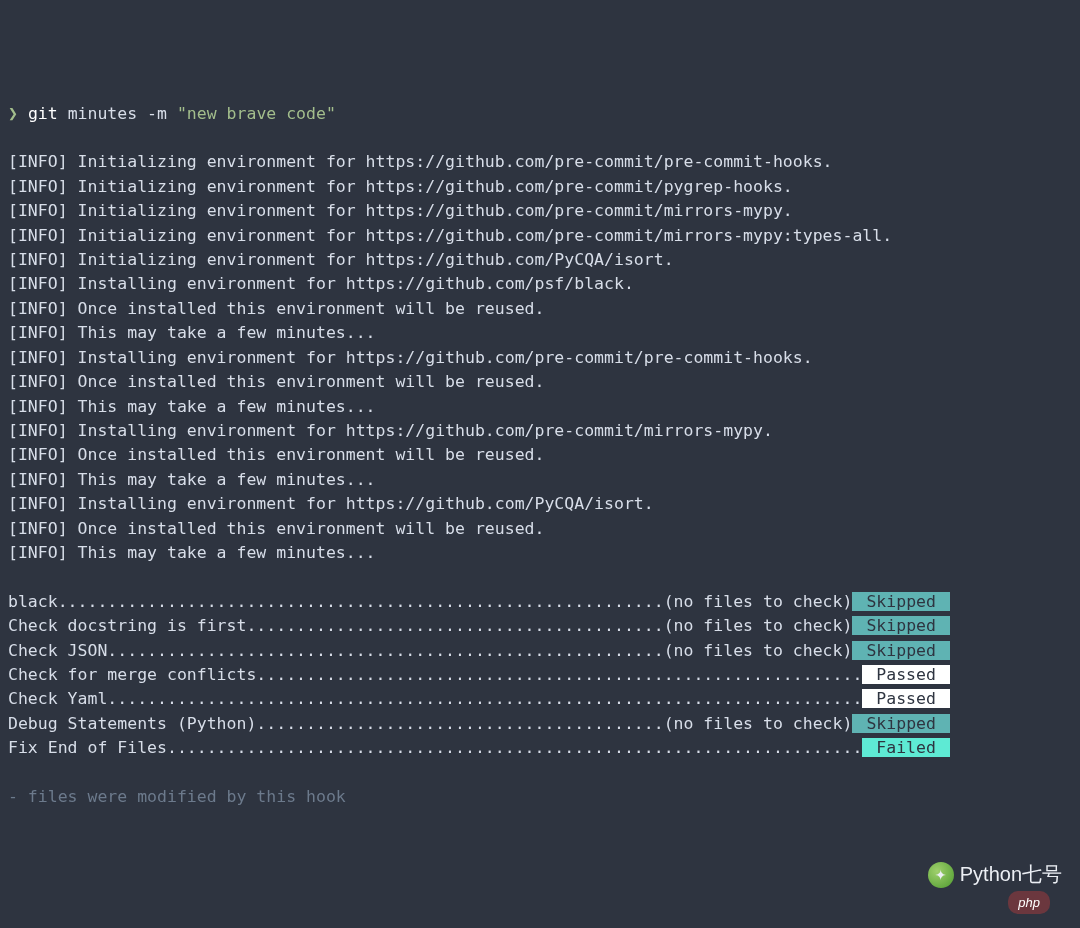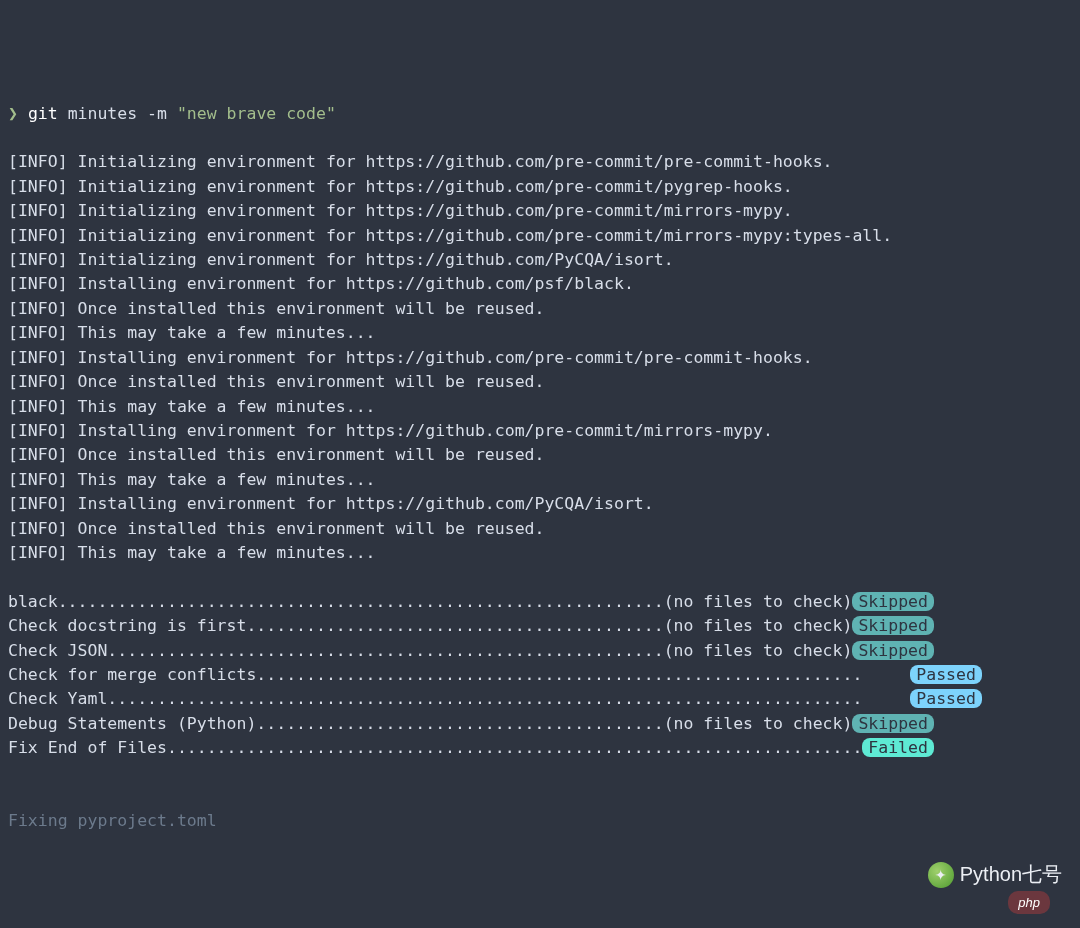--- a/index.html
+++ b/index.html
@@ -15,23 +15,23 @@
     padding: 4px 8px;
     position: relative;
     border-radius: 8px;
     white-space: pre;
   }
   .prompt-chevron { color: #a3be8c; }
   .cmd-git { color: #ffffff; }
   .cmd-arg { color: #d8dee9; }
   .cmd-str { color: #a3be8c; }
   .dim { color: #6c7a8c; }
-  .status { color: #2e3440; padding: 0 6px; border-radius: 8px; }
+  .status { color: #2e3440; padding: 0 14px; }
   .status.skipped { background: #5fb3b3; }
-  .status.passed { background: #7dd3fc; margin-left: 48px; }
+  .status.passed { background: #ffffff; }
   .status.failed { background: #5eead4; }
   .hook-line { display: block; }
   .watermark {
     position: absolute;
     right: 18px;
     bottom: 38px;
     display: flex;
     align-items: center;
     gap: 6px;
     color: #eceff4;
@@ -61,21 +61,21 @@
   }
 </style>
 </head>
 <body>
 
 
 
 <div><span class="prompt-chevron">❯</span> <span class="cmd-git">git</span> <span class="cmd-arg">minutes -m</span> <span class="cmd-str">"new brave code"</span></div>
 <div id="info-block"><div class="hook-line">[INFO] Initializing environment for https://github.com/pre-commit/pre-commit-hooks.</div><div class="hook-line">[INFO] Initializing environment for https://github.com/pre-commit/pygrep-hooks.</div><div class="hook-line">[INFO] Initializing environment for https://github.com/pre-commit/mirrors-mypy.</div><div class="hook-line">[INFO] Initializing environment for https://github.com/pre-commit/mirrors-mypy:types-all.</div><div class="hook-line">[INFO] Initializing environment for https://github.com/PyCQA/isort.</div><div class="hook-line">[INFO] Installing environment for https://github.com/psf/black.</div><div class="hook-line">[INFO] Once installed this environment will be reused.</div><div class="hook-line">[INFO] This may take a few minutes...</div><div class="hook-line">[INFO] Installing environment for https://github.com/pre-commit/pre-commit-hooks.</div><div class="hook-line">[INFO] Once installed this environment will be reused.</div><div class="hook-line">[INFO] This may take a few minutes...</div><div class="hook-line">[INFO] Installing environment for https://github.com/pre-commit/mirrors-mypy.</div><div class="hook-line">[INFO] Once installed this environment will be reused.</div><div class="hook-line">[INFO] This may take a few minutes...</div><div class="hook-line">[INFO] Installing environment for https://github.com/PyCQA/isort.</div><div class="hook-line">[INFO] Once installed this environment will be reused.</div><div class="hook-line">[INFO] This may take a few minutes...</div></div>
 <div id="hooks1"><div class="hook-line">black.............................................................(no files to check)<span class="status skipped">Skipped</span></div><div class="hook-line">Check docstring is first..........................................(no files to check)<span class="status skipped">Skipped</span></div><div class="hook-line">Check JSON........................................................(no files to check)<span class="status skipped">Skipped</span></div><div class="hook-line">Check for merge conflicts.............................................................<span class="status passed">Passed</span></div><div class="hook-line">Check Yaml............................................................................<span class="status passed">Passed</span></div><div class="hook-line">Debug Statements (Python).........................................(no files to check)<span class="status skipped">Skipped</span></div><div class="hook-line">Fix End of Files......................................................................<span class="status failed">Failed</span></div></div>
-<div id="fail-detail" class="dim"><div>&nbsp;</div><div>Fixing pyproject.toml</div><div>&nbsp;</div></div>
+<div id="fail-detail" class="dim"><div>- files were modified by this hook</div><div>&nbsp;</div><div>&nbsp;</div></div>
 
 
 
 <div class="watermark">
   <span class="wm-circle">✦</span>
   <span>Python七号</span>
 </div>
 <div class="php-badge">php</div>
 
 

